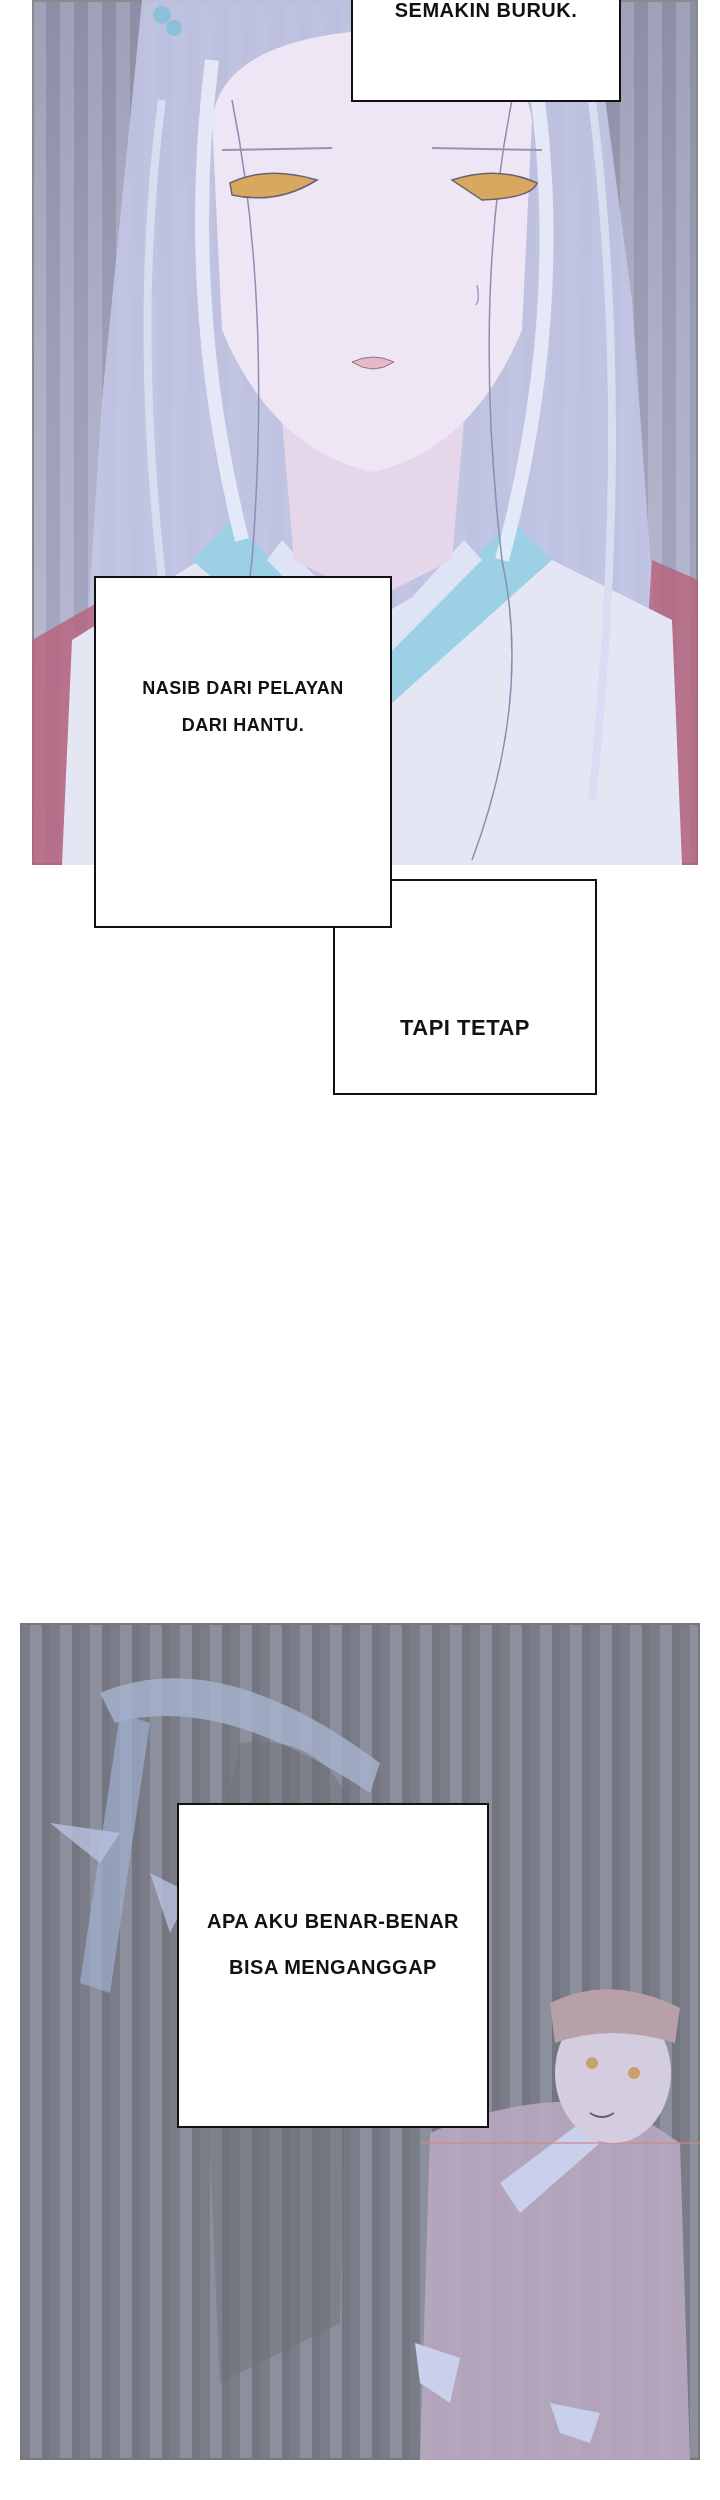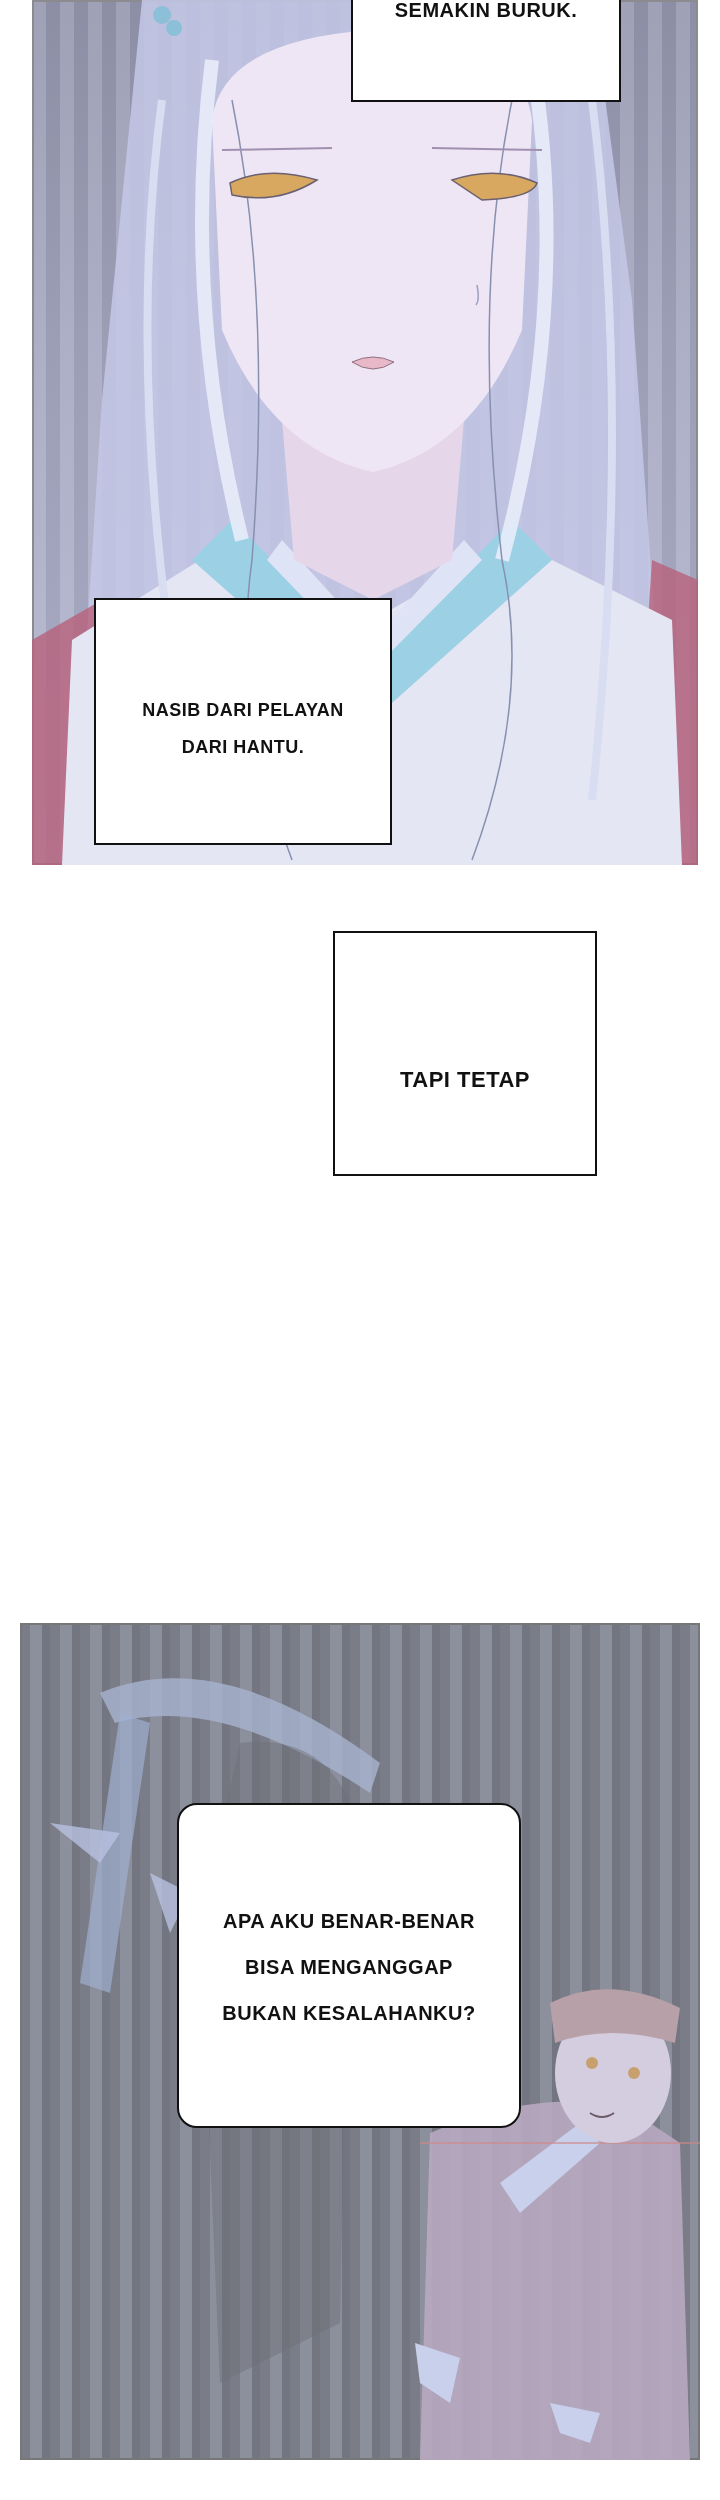--- a/index.html
+++ b/index.html
@@ -88,33 +88,32 @@
     <path d="M530 780 L580 790 L570 820 L540 810 Z" fill="#c8d0ec"></path>
   </svg>
 </div>
 
 <div class="caption" style="left:351px; top:-4px; width:270px; height:106px;">
   <div class="caption-text" style="top:0px; font-size:20px; line-height:24px;">
     <span class="line">SEMAKIN BURUK.</span>
   </div>
 </div>
 
-<div class="caption" style="left:333px; top:931px; width:264px; height:245px;">
+<div class="caption" style="left:333px; top:879px; width:264px; height:216px;">
   <div class="caption-text" style="top:122px; font-size:22px; line-height:50px;">
     <span class="line">TAPI TETAP</span>
   </div>
 </div>
-<div class="caption" style="left:94px; top:598px; width:298px; height:247px;">
+<div class="caption" style="left:94px; top:576px; width:298px; height:352px;">
   <div class="caption-text" style="top:92px; font-size:18px; line-height:37px;">
     <span class="line">NASIB DARI PELAYAN</span>
     <span class="line">DARI HANTU.</span>
   </div>
 </div>
 
 <div style="position:absolute; left:335px; top:883px; width:55px; height:29px; background:#fff;"></div>
 
-<div class="caption" style="left:177px; top:1803px; width:344px; height:325px;border-radius:20px;">
+<div class="caption" style="left:177px; top:1803px; width:312px; height:325px;">
   <div class="caption-text" style="top:93px; font-size:20px; line-height:46px;">
     <span class="line">APA AKU BENAR-BENAR</span>
     <span class="line">BISA MENGANGGAP</span>
-    <span class="line">BUKAN KESALAHANKU?</span>
   </div>
 </div>
 
 </body></html>

